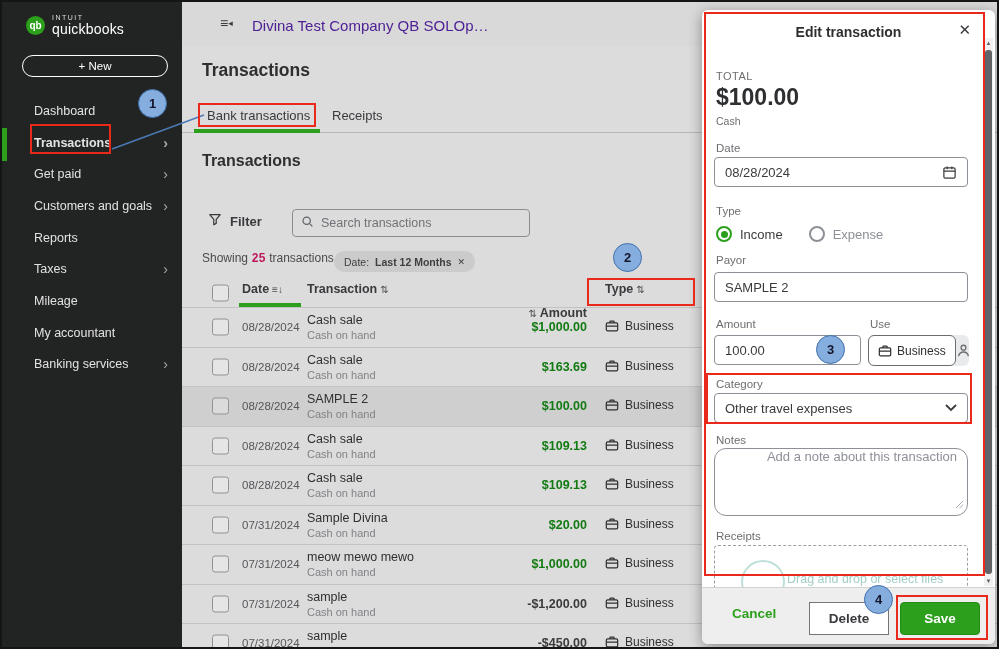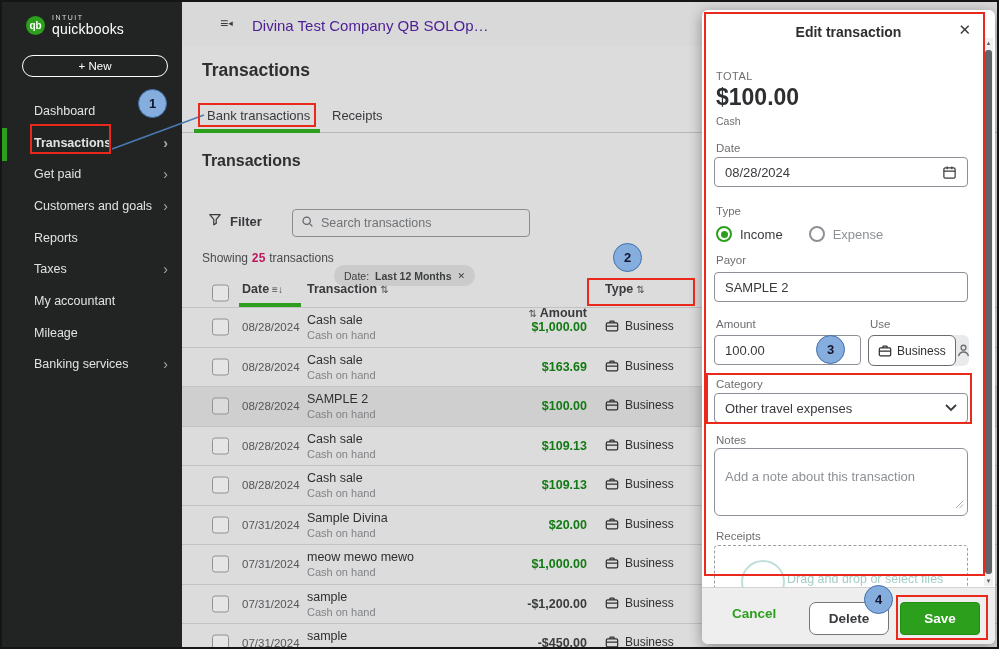--- a/index.html
+++ b/index.html
@@ -46,21 +46,21 @@
   .filter-wrap { position: absolute; left: 26px; top: 210px; display: flex; align-items: center; gap: 8px; cursor: pointer; }
   .filter-label { font-size: 13px; font-weight: bold; color: #393a3d; }
   .search-box { position: absolute; left: 110px; top: 207px; width: 238px; height: 28px;
     border: 1px solid #8a8d91; border-radius: 4px; display: flex; align-items: center; padding: 0 8px; gap: 7px; background: transparent; }
   .search-box input { border: none; outline: none; background: transparent; font-size: 12.5px;
     color: #5f6368; width: 100%; font-family: "Liberation Sans", sans-serif; }
   .search-box input::placeholder { color: #6f7276; }
 
   .showing-row { position: absolute; left: 20px; top: 249px; font-size: 12px; color: #4a4b4d; }
   .showing-row b { color: #be185d; font-family: Liberation Mono, monospace; }
-  .chip { position: absolute; left: 152px; top: 263px; height: 21px; background: #cbcbcb;
+  .chip { position: absolute; left: 152px; top: 249px; height: 21px; background: #cbcbcb;
     border-radius: 11px; display: flex; align-items: center; gap: 6px; padding: 0 10px; font-size: 10.5px; color: #3f4042; cursor: pointer; }
   .chip .chip-x { font-size: 9px; color: #3f4042; cursor: pointer; }
 
   
   .tbl { position: absolute; left: 0; top: 276px; width: 100%; bottom: 0; overflow: hidden; }
   .thead { position: relative; height: 29px; font-size: 12.5px; font-weight: bold; color: #393a3d; }
   .cb { position: absolute; left: 30px; top: 50%; transform: translateY(-50%);
     width: 17px; height: 17px; border: 1.5px solid #8f9296; border-radius: 3px; background: rgba(255,255,255,.25); cursor: pointer; }
   .th-date { position: absolute; left: 60px; top: 4px; cursor: pointer; }
   .th-sortg { font-weight: normal; font-size: 10px; color: #4c4d4f; margin-left: 3px; }
@@ -112,34 +112,34 @@
   .use-ctl { position: absolute; left: 166px; top: 325px; width: 101px; height: 31px;
     background: #e9eaeb; border-radius: 6px; display: flex; align-items: center; }
   .use-seg { height: 31px; background: #fff; border: 1px solid #6b6c72; border-radius: 6px;
     display: flex; align-items: center; gap: 5px; padding: 0 9px; font-size: 12px; color: #2e2f31; cursor: pointer; }
   .use-person { width: 30px; display: flex; align-items: center; justify-content: center; cursor: pointer; }
   .lbl-category { top: 368px; }
   .fld-select { top: 383px; cursor: pointer; }
   .fld-select .dd { margin-left: auto; display: flex; }
   .lbl-notes { top: 424px; }
   .notes { position: absolute; left: 12px; top: 438px; width: 254px; height: 68px; border: 1px solid #8d9096;
-    border-radius: 6px; padding: 20px 10px; font-size: 13px; color: #8d9096; }
+    border-radius: 12px; padding: 0 10px; font-size: 13px; color: #8d9096; text-align: right; }
   .notes .grip { position: absolute; right: 3px; bottom: 3px; }
   .lbl-receipts { top: 520px; }
   .dropzone { position: absolute; left: 12px; top: 535px; width: 254px; height: 66px;
     border: 1.5px dashed #9aa0a6; border-radius: 4px; overflow: hidden; }
   .dz-circle { position: absolute; left: 26px; top: 14px; width: 44px; height: 44px; border-radius: 50%;
     border: 2px solid #bfe0da; }
   .dz-text { position: absolute; left: 72px; top: 26px; font-size: 12.5px; color: #a3cec5; }
   .p-footer { position: absolute; left: 0; bottom: 0; width: 100%; height: 57px; background: #eeeeee;
     border-top: 1px solid #d2d2d2; }
   .btn-cancel { position: absolute; left: 30px; top: 18px; font-size: 13.5px; font-weight: bold;
     color: #2ca01c; background: none; border: none; cursor: pointer; font-family: "Liberation Sans", sans-serif; }
   .btn-delete { position: absolute; left: 107px; top: 14px; width: 80px; height: 33px; background: #fff;
-    border: 1px solid #747578; border-radius: 7px; font-size: 13.5px; font-weight: bold; color: #393a3d;
+    border: 1px solid #747578; border-radius: 0; font-size: 13.5px; font-weight: bold; color: #393a3d;
     cursor: pointer; font-family: "Liberation Sans", sans-serif; }
   .btn-save { position: absolute; left: 198px; top: 14px; width: 80px; height: 33px; background: #2ca01c;
     border: 1px solid #248c14; border-radius: 4px; font-size: 13.5px; font-weight: bold; color: #fff;
     cursor: pointer; font-family: "Liberation Sans", sans-serif; }
 
   
   .p-scroll { position: absolute; right: 2px; top: 28px; width: 9px; height: 548px; background: #f1f1f1; }
   .p-scroll .up { position: absolute; top: 2px; left: 0; width: 9px; text-align: center; font-size: 6px; color: #5f6368; }
   .p-scroll .down { position: absolute; bottom: 2px; left: 0; width: 9px; text-align: center; font-size: 6px; color: #5f6368; }
   .p-thumb { position: absolute; left: 1px; top: 12px; width: 7px; height: 524px; background: #606468; border-radius: 3px; cursor: grab; }
@@ -183,24 +183,24 @@
         <span class="chev">›</span>
       </div>
       <div class="nav-item">
         <span>Reports</span>
       </div>
       <div class="nav-item">
         <span>Taxes</span>
         <span class="chev">›</span>
       </div>
       <div class="nav-item">
+        <span>Mileage</span>
+      </div>
+      <div class="nav-item">
         <span>My accountant</span>
-      </div>
-      <div class="nav-item">
-        <span>Mileage</span>
       </div>
       <div class="nav-item">
         <span>Banking services</span>
         <span class="chev">›</span>
       </div>
     </div>
   </div>
 
   <div class="main">
     <div class="topbar">

